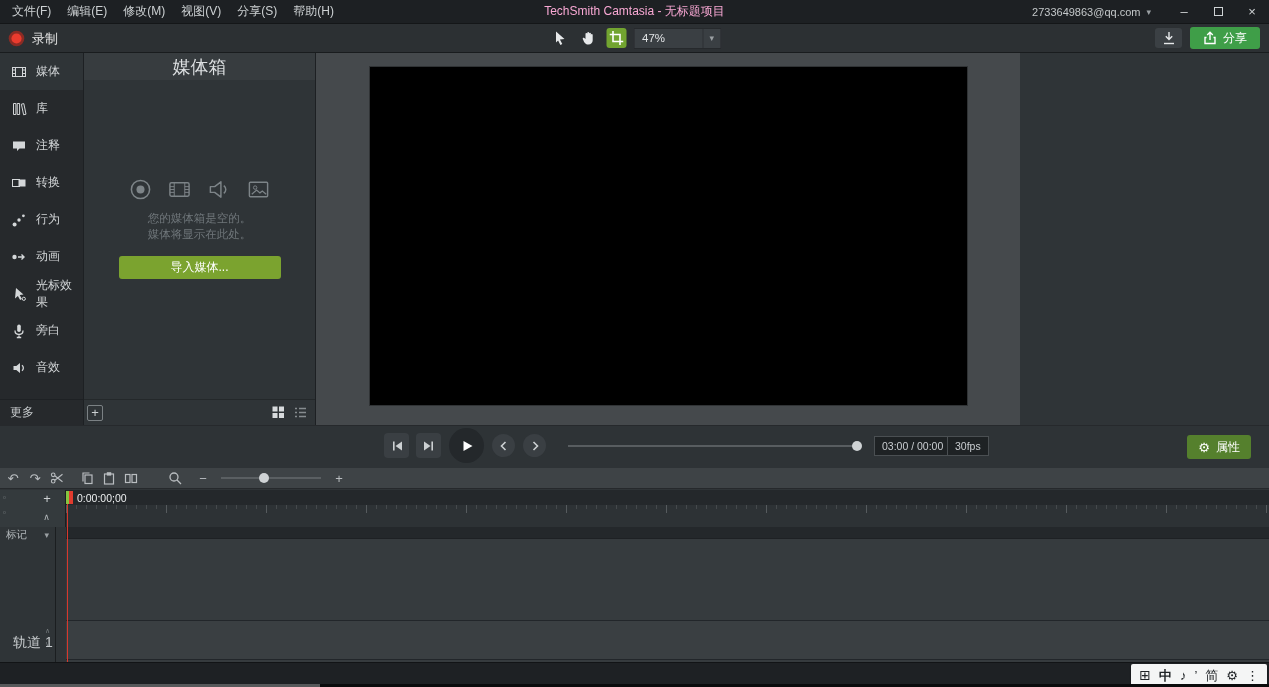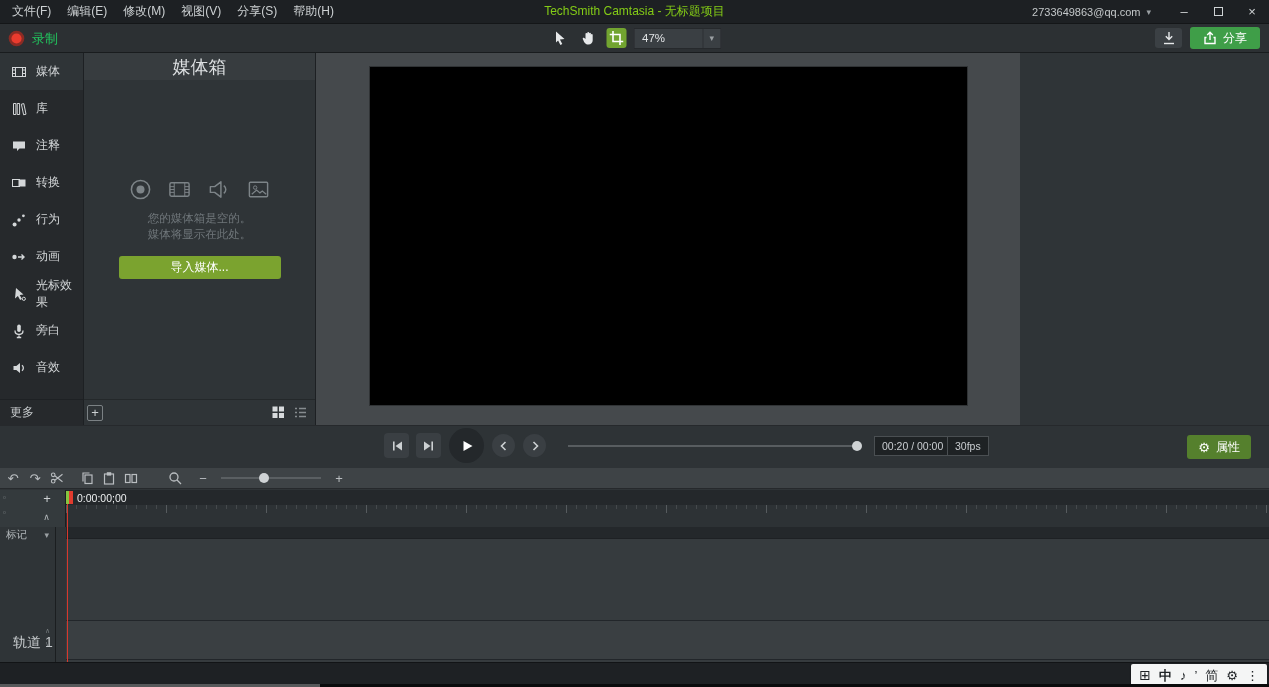--- a/index.html
+++ b/index.html
@@ -4,30 +4,30 @@
 <style>
   * { box-sizing: border-box; margin: 0; padding: 0; }
   body { background: #000; font-family: "Liberation Sans", "DejaVu Sans", sans-serif; }
   .app { position: relative; width: 1269px; height: 687px; overflow: hidden; background: #2f3437; color: #d9dcde; cursor: default; }
   svg { display: block; }
 
   
   .menubar { position: absolute; top: 0; left: 0; right: 0; height: 24px; background: #1d2023; display: flex; align-items: center; font-size: 12px; color: #cdd1d3; border-bottom: 1px solid #141618; }
   .menus { display: flex; padding-left: 4px; }
   .menu-item { padding: 3px 8px; }
-  .titlebar-title { position: absolute; left: 50%; transform: translateX(-50%); font-size: 12px; color: #84cc16; white-space: nowrap; }
+  .titlebar-title { position: absolute; left: 50%; transform: translateX(-50%); font-size: 12px; color: #f9a8d4; white-space: nowrap; }
   .titlebar-right { position: absolute; right: 0; top: 0; height: 23px; display: flex; align-items: center; }
   .account { display: flex; align-items: center; gap: 6px; font-size: 11px; color: #c3c7c9; margin-right: 16px; }
   .caret { font-size: 9px; color: #9ba0a3; }
   .win-btn { width: 34px; height: 23px; display: flex; align-items: center; justify-content: center; font-size: 13px; color: #cfd3d5; }
   .win-restore-glyph { width: 9px; height: 9px; border: 1px solid #cfd3d5; }
 
   
   .toolbar { position: absolute; top: 24px; left: 0; right: 0; height: 29px; background: #2c3033; border-bottom: 1px solid #191c1e; }
-  .record-btn { position: absolute; left: 8px; top: 4px; height: 21px; display: flex; align-items: center; gap: 7px; font-size: 13px; color: #22c55e; }
+  .record-btn { position: absolute; left: 8px; top: 4px; height: 21px; display: flex; align-items: center; gap: 7px; font-size: 13px; color: #e5e5e5; }
   .center-tools { position: absolute; left: 50%; top: 3px; transform: translateX(-50%); display: flex; align-items: center; gap: 7px; }
   .tool-btn { width: 22px; height: 22px; display: grid; place-items: center; color: #e6e8ea; }
   .tool-btn.crop-active { width: 20px; height: 20px; background: #72a430; border-radius: 3px; }
   .zoom-select { width: 88px; height: 21px; background: #3a3f43; border: 1px solid #26292c; display: flex; align-items: center; padding: 0 0 0 8px; font-size: 11.5px; color: #e0e3e5; }
   .zoom-caret { margin-left: auto; border-left: 1px solid #2c3134; align-self: stretch; display: flex; align-items: center; padding: 0 6px; }
   .toolbar-right { position: absolute; right: 9px; top: 3px; display: flex; align-items: center; gap: 8px; }
   .dl-btn { width: 27px; height: 20px; background: #3b4044; border-radius: 3px; display: grid; place-items: center; color: #e6e8ea; }
   .share-btn { height: 22px; background: #3f9e48; border-radius: 3px; color: #fff; font-size: 12px; display: flex; align-items: center; gap: 6px; padding: 0 13px; }
 
   
@@ -373,21 +373,21 @@
     <span class="pb-btn pb-round" style="left:523px;top:8px;width:23px;height:23px">
       <span>
           <svg width="12" height="12" viewBox="0 0 12 12">
             <path d="M4.5 2l4 4-4 4" stroke="currentColor" stroke-width="1.6" fill="none"></path>
           </svg>
         </span>
     </span>
     <div class="pb-slider">
       <span class="pb-knob"></span>
     </div>
-    <div class="pb-box" style="left:874px">00:20 / 00:00</div>
+    <div class="pb-box" style="left:874px">03:00 / 00:00</div>
     <div class="pb-box" style="left:947px">30fps</div>
     <div class="props-btn">
       <span class="gear">⚙</span>
       <span>属性</span>
     </div>
   </div>
 
   <div class="tl-toolbar">
     <span class="tlb tl-glyph" style="margin-left:5px">↶</span>
     <span class="tlb tl-glyph" style="margin-left:6px">↷</span>

